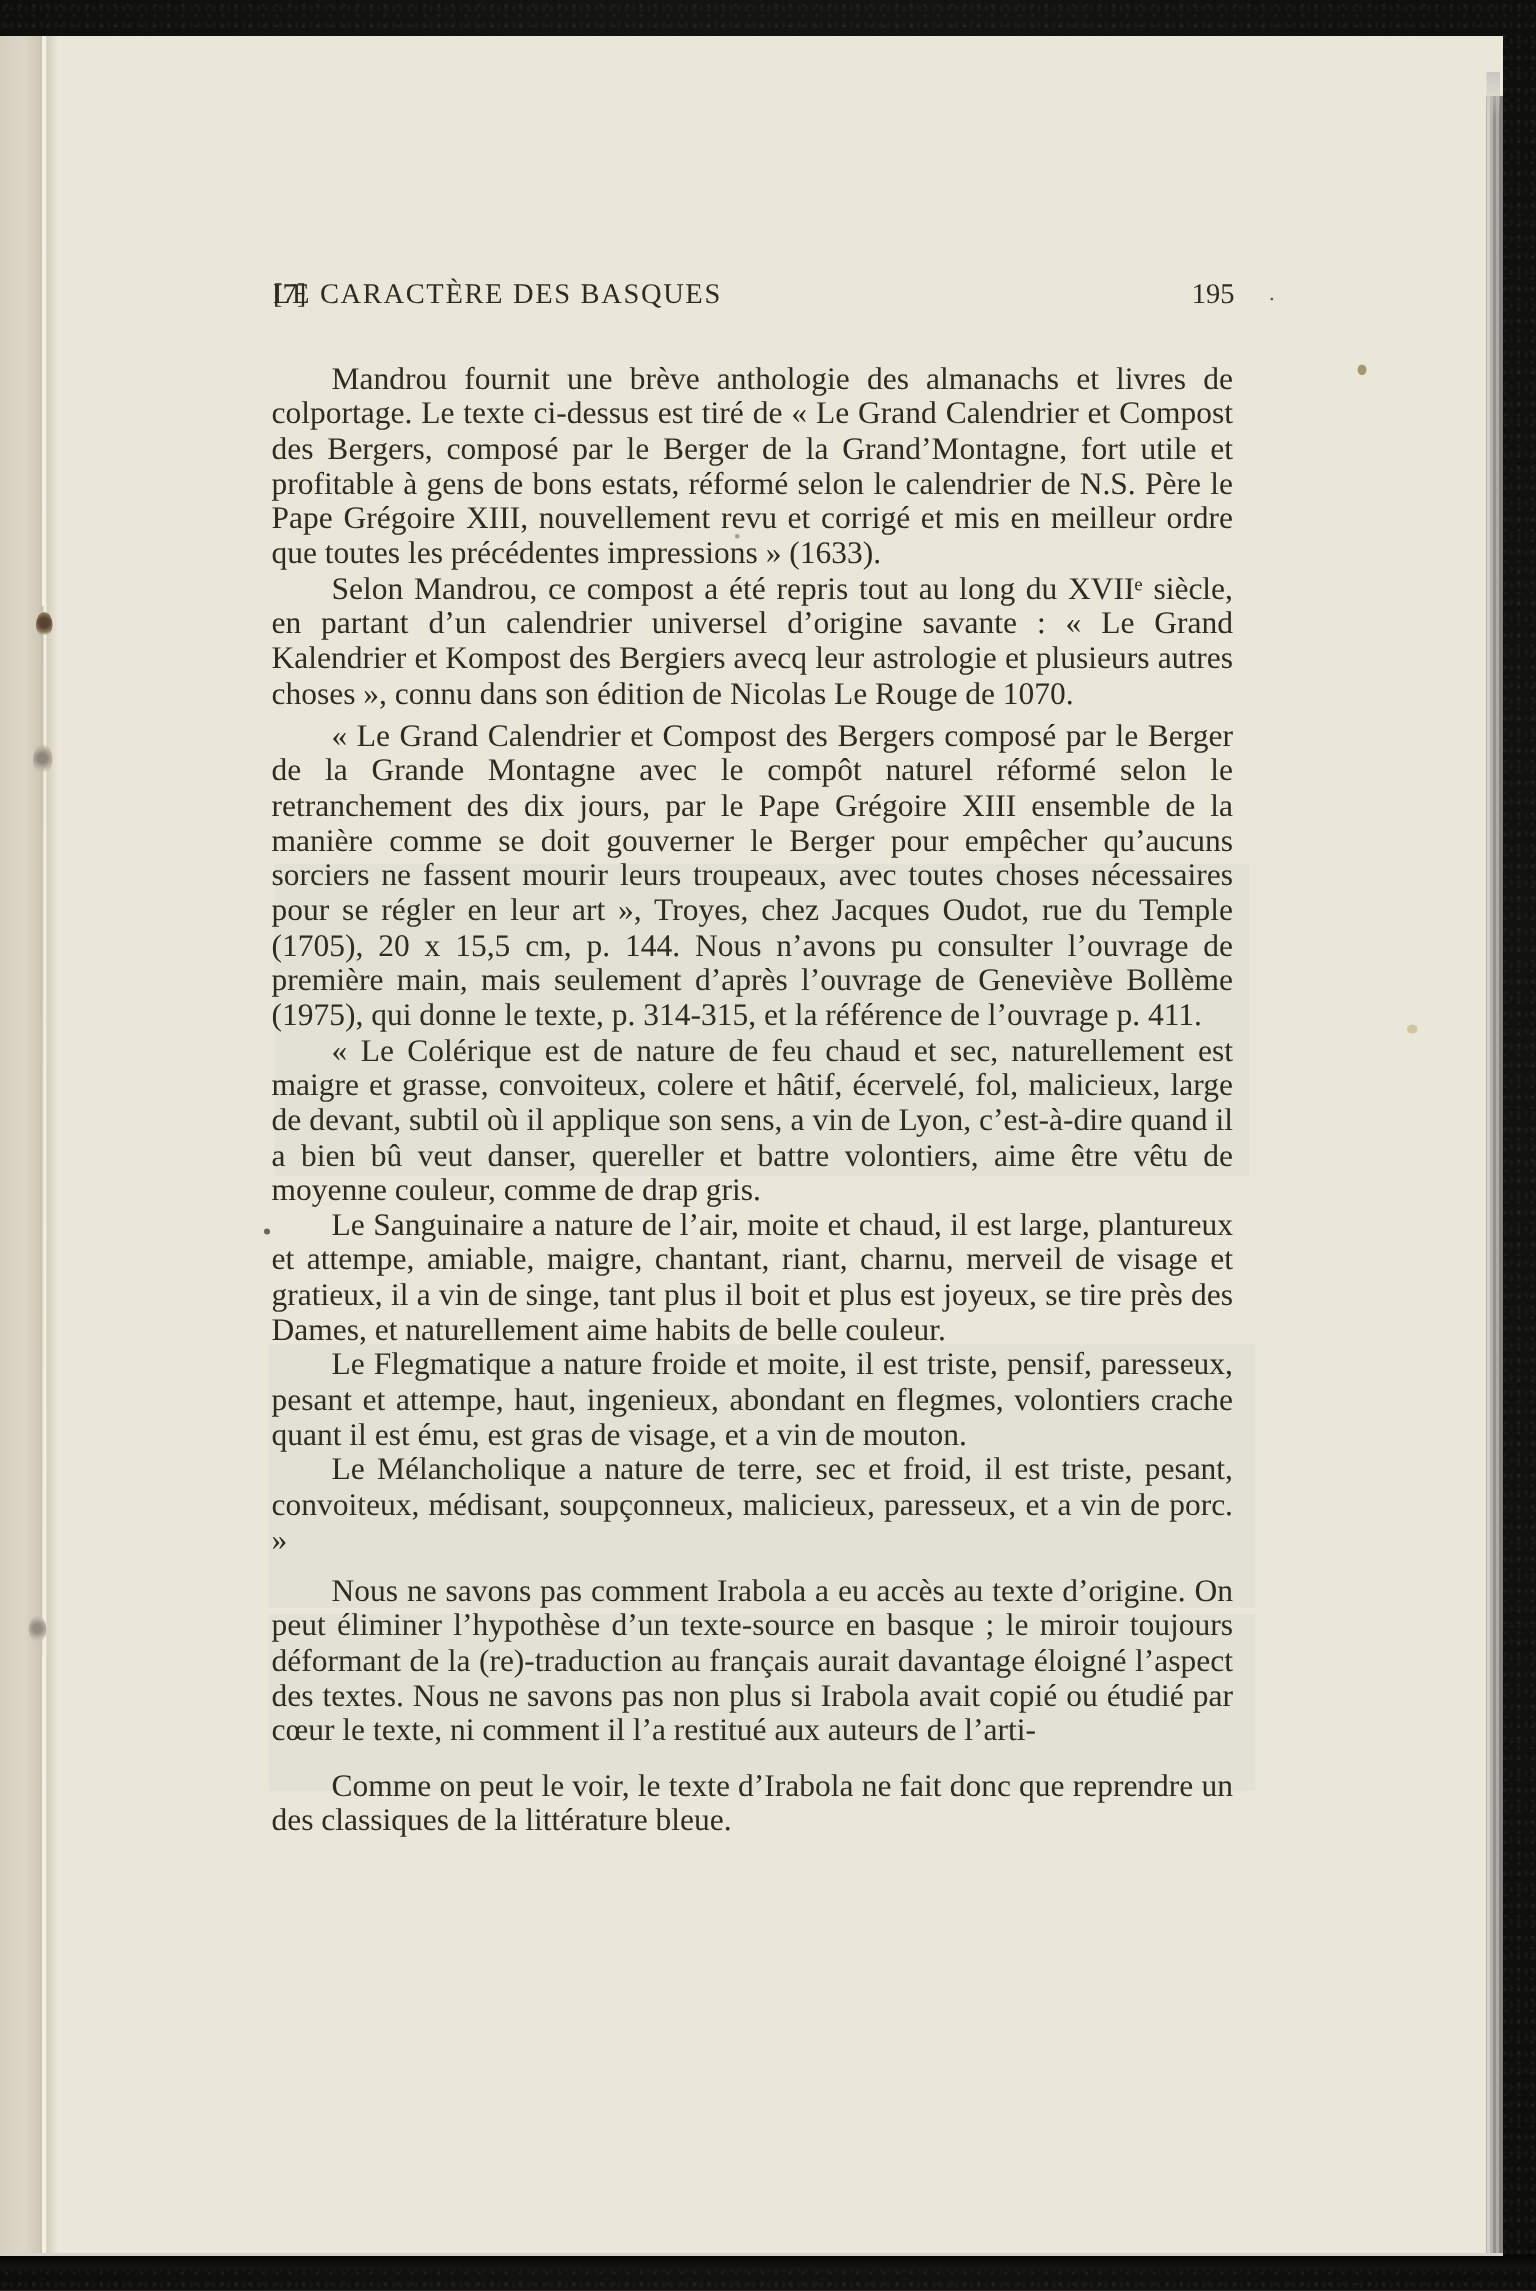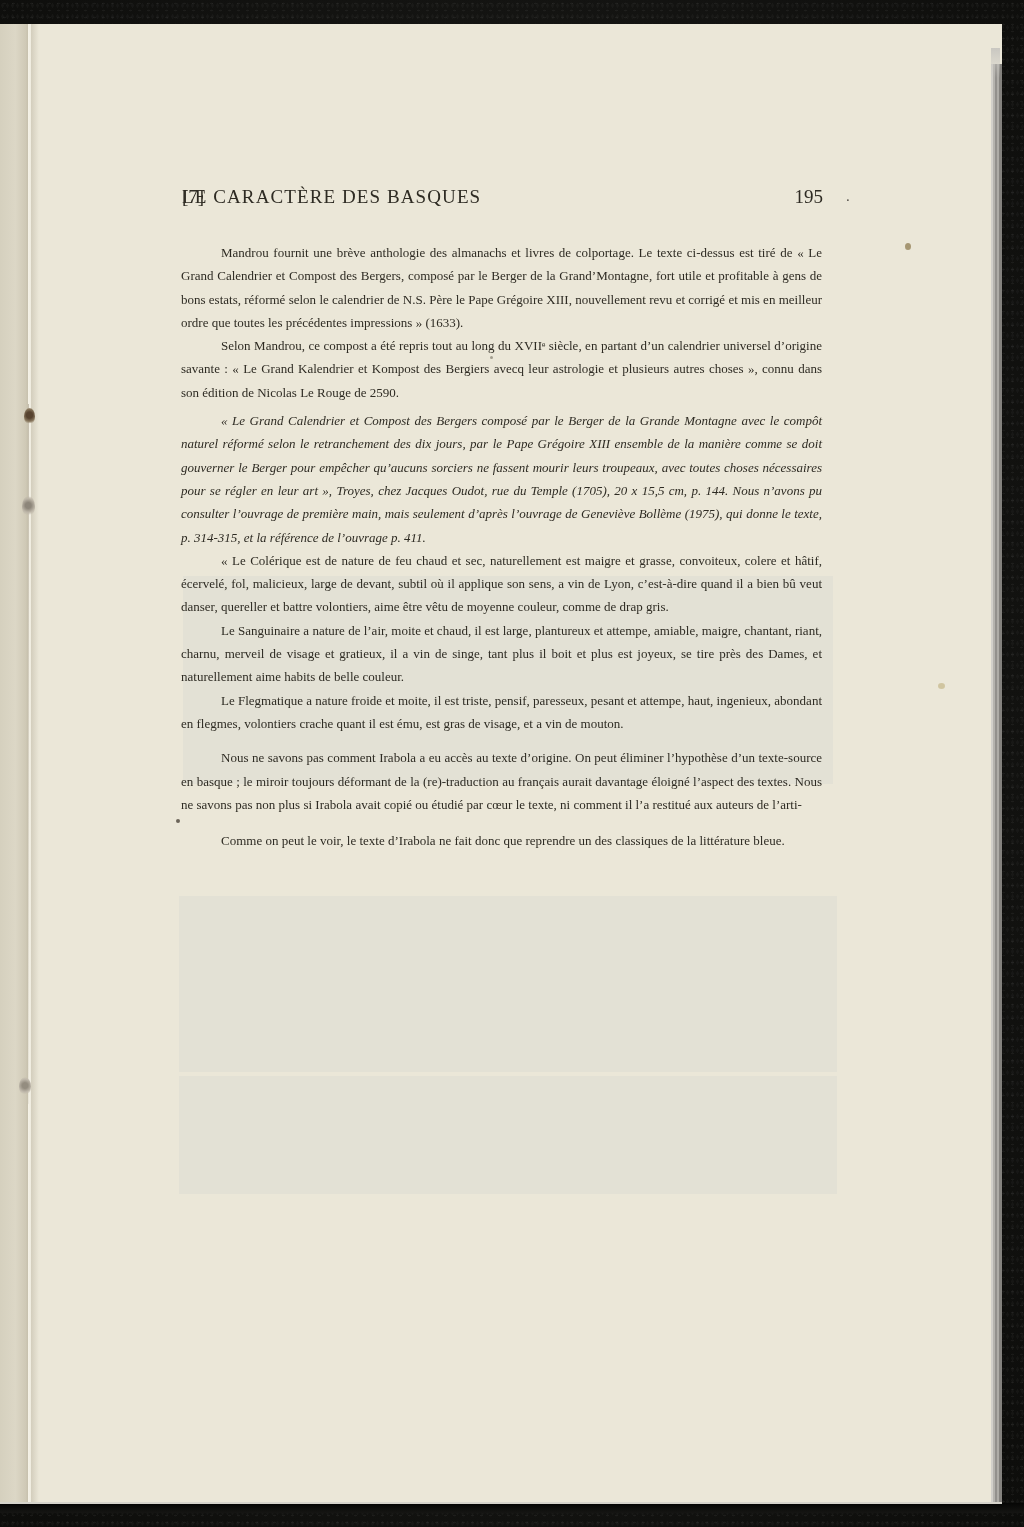--- a/index.html
+++ b/index.html
@@ -79,25 +79,25 @@
   
   .header{position:absolute;left:182px;top:186px;width:641px;height:23px;
     color:#2e2b23;font-size:19px;}
   .header .bracket{position:absolute;left:0;top:0;}
   .header .title{position:absolute;left:0;right:0;letter-spacing:1.1px;}
   .header .titledot{position:absolute;left:664px;top:2px;color:#55514a;font-size:15px;}
   .header .pagenum{position:absolute;right:0;top:0;text-align:right;}
   
   .bodytext{
     position:absolute;left:181px;top:241px;width:641px;
-    font-size:13px;line-height:23.3px;color:#2e2b23;
+    font-size:21px;line-height:23.3px;color:#2e2b23;
     text-align:justify;
   }
   .para{margin:0;text-indent:40px;}
-  .para.sp4{margin-top:5px;font-style:italic;}
+  .para.sp4{margin-top:5px;}
   .para.sp9{margin-top:13px;}
   .para.sp10{margin-top:11px;}
 </style>
 </head>
 <body>
 
 <div id="screen">
   <div class="scan-bg"></div>
   <div class="board-shadow"></div>
 
@@ -124,21 +124,22 @@
 
   <div class="header">
     <span class="bracket">[7]</span>
     <span class="title">LE CARACTÈRE DES BASQUES</span>
     <span class="titledot">.</span>
     <span class="pagenum">195</span>
   </div>
 
   <div class="bodytext">
     <p class="para">Mandrou fournit une brève anthologie des almanachs et livres de colportage. Le texte ci-dessus est tiré de « Le Grand Calendrier et Compost des Bergers, composé par le Berger de la Grand’Montagne, fort utile et profitable à gens de bons estats, réformé selon le calendrier de N.S. Père le Pape Grégoire XIII, nouvellement revu et corrigé et mis en meilleur ordre que toutes les précédentes impressions » (1633).</p>
-    <p class="para">Selon Mandrou, ce compost a été repris tout au long du XVIIᵉ siècle, en partant d’un calendrier universel d’origine savante : « Le Grand Kalendrier et Kompost des Bergiers avecq leur astrologie et plusieurs autres choses », connu dans son édition de Nicolas Le Rouge de 2590.</p>
+    <p class="para">Selon Mandrou, ce compost a été repris tout au long du XVIIᵉ siècle, en partant d’un calendrier universel d’origine savante : « Le Grand Kalendrier et Kompost des Bergiers avecq leur astrologie et plusieurs autres choses », connu dans son édition de Nicolas Le Rouge de 1070.</p>
     <p class="para sp4">« Le Grand Calendrier et Compost des Bergers composé par le Berger de la Grande Montagne avec le compôt naturel réformé selon le retranchement des dix jours, par le Pape Grégoire XIII ensemble de la manière comme se doit gouverner le Berger pour empêcher qu’aucuns sorciers ne fassent mourir leurs troupeaux, avec toutes choses nécessaires pour se régler en leur art », Troyes, chez Jacques Oudot, rue du Temple (1705), 20 x 15,5 cm, p. 144. Nous n’avons pu consulter l’ouvrage de première main, mais seulement d’après l’ouvrage de Geneviève Bollème (1975), qui donne le texte, p. 314-315, et la référence de l’ouvrage p. 411.</p>
     <p class="para">« Le Colérique est de nature de feu chaud et sec, naturellement est maigre et grasse, convoiteux, colere et hâtif, écervelé, fol, malicieux, large de devant, subtil où il applique son sens, a vin de Lyon, c’est-à-dire quand il a bien bû veut danser, quereller et battre volontiers, aime être vêtu de moyenne couleur, comme de drap gris.</p>
     <p class="para">Le Sanguinaire a nature de l’air, moite et chaud, il est large, plantureux et attempe, amiable, maigre, chantant, riant, charnu, merveil de visage et gratieux, il a vin de singe, tant plus il boit et plus est joyeux, se tire près des Dames, et naturellement aime habits de belle couleur.</p>
     <p class="para">Le Flegmatique a nature froide et moite, il est triste, pensif, paresseux, pesant et attempe, haut, ingenieux, abondant en flegmes, volontiers crache quant il est ému, est gras de visage, et a vin de mouton.</p>
+    <p class="para">Le Mélancholique a nature de terre, sec et froid, il est triste, pesant, convoiteux, médisant, soupçonneux, malicieux, paresseux, et a vin de porc. »</p>
     <p class="para sp10">Nous ne savons pas comment Irabola a eu accès au texte d’origine. On peut éliminer l’hypothèse d’un texte-source en basque ; le miroir toujours déformant de la (re)-traduction au français aurait davantage éloigné l’aspect des textes. Nous ne savons pas non plus si Irabola avait copié ou étudié par cœur le texte, ni comment il l’a restitué aux auteurs de l’arti-</p>
     <p class="para sp9">Comme on peut le voir, le texte d’Irabola ne fait donc que reprendre un des classiques de la littérature bleue.</p>
   </div>
 </div>
 
 </body></html>

